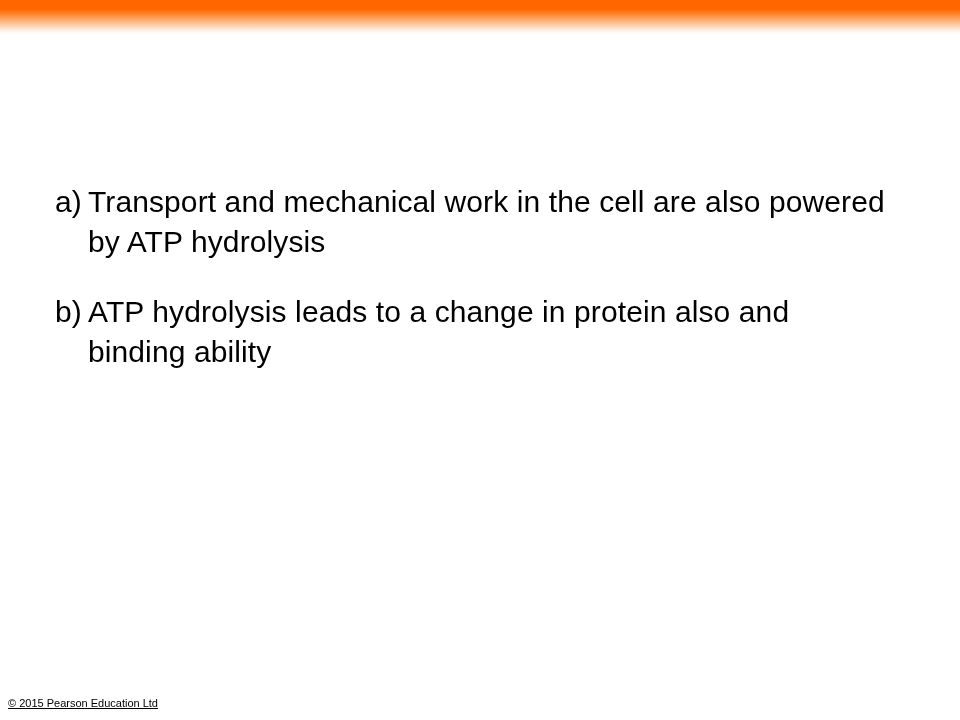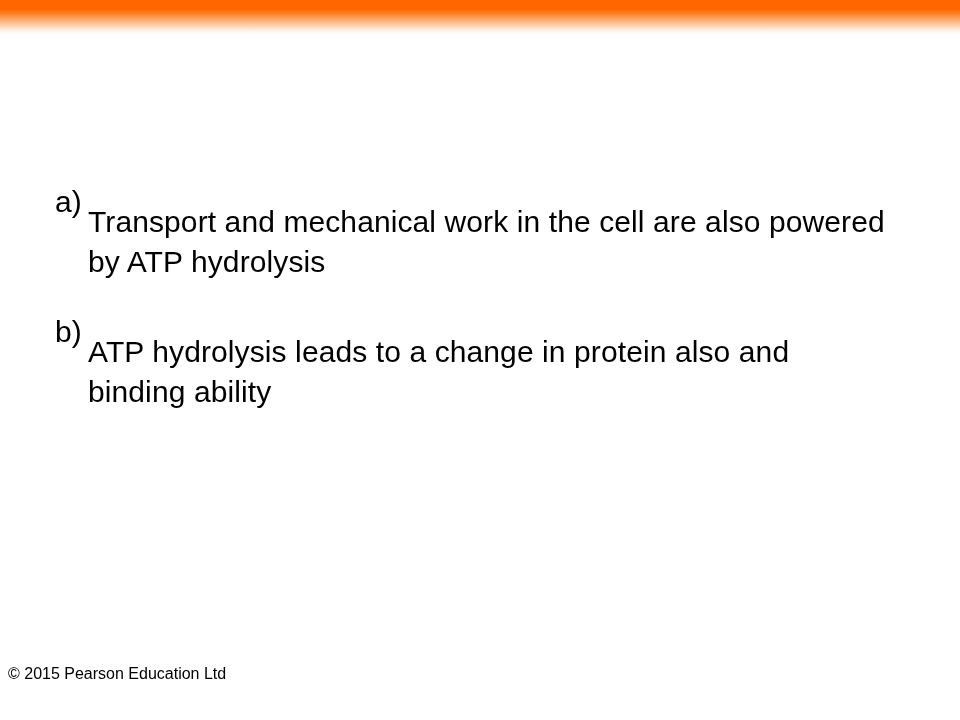--- a/index.html
+++ b/index.html
@@ -78,32 +78,32 @@
   .item-marker {
     flex: 0 0 auto;
     width: 33px;
     text-align: left;
     white-space: pre;
   }
 
   .item-text {
     flex: 1 1 auto;
     max-width: 800px;
-    margin-top: 20px;
   }
 
   
   .footer-copyright {
     position: absolute;
     left: 8px;
-    top: 667px;
-    font-size: 16px;
+    top: 696px;
+    font-size: 11px;
     line-height: 14px;
     color: #000000;
     white-space: nowrap;
+    text-decoration: underline;
   }
 </style>
 </head>
 <body>
 
 <div id="slide">
 
   <div class="header-band">
     <div class="band-solid"></div>
     <div class="band-fade"></div>

